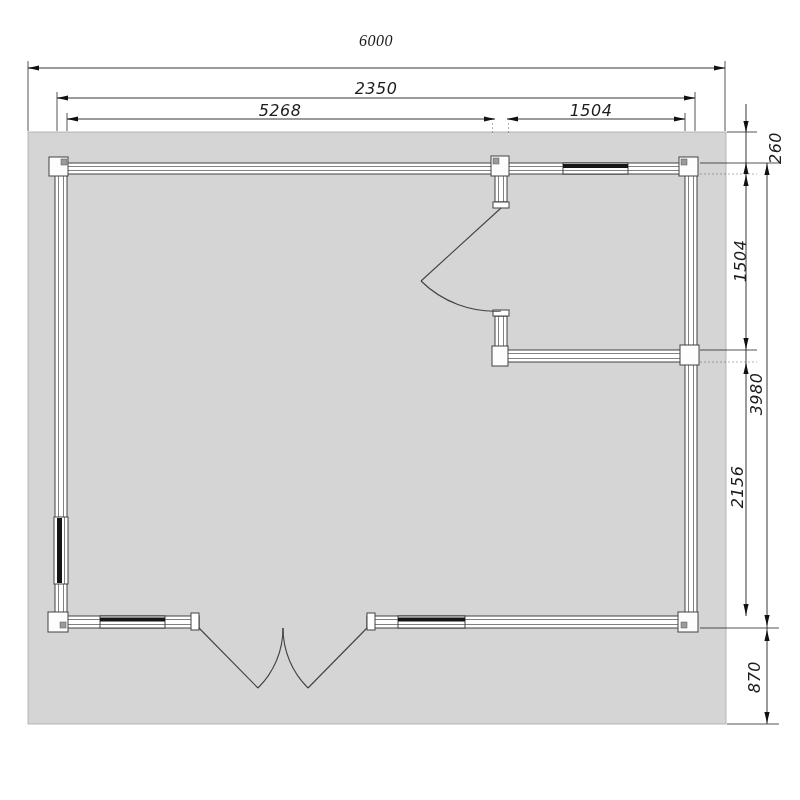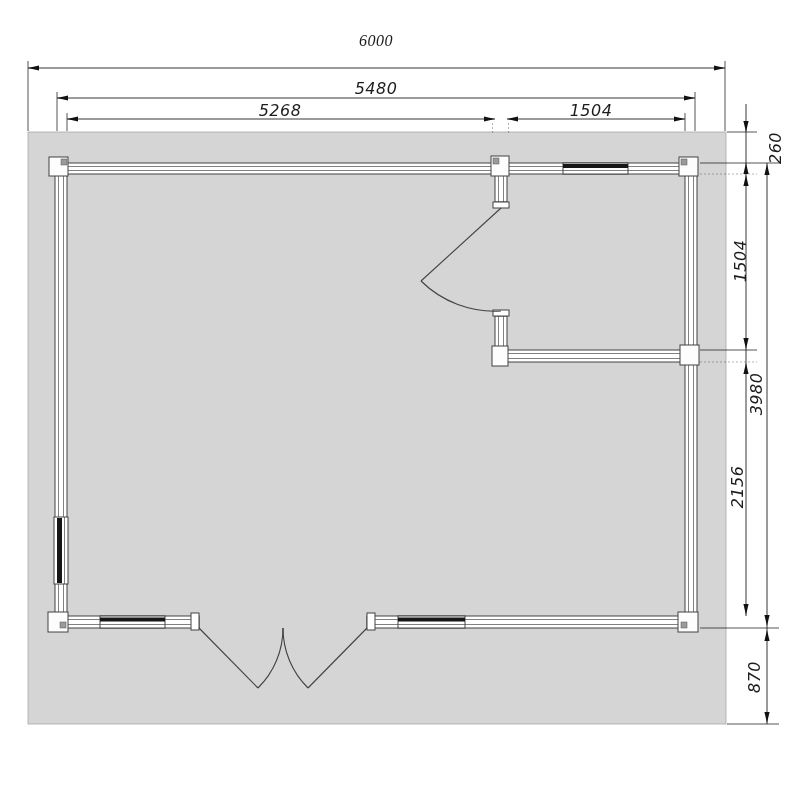--- a/index.html
+++ b/index.html
@@ -177,21 +177,21 @@
         <line class="dim" x1="767" y1="163" x2="767" y2="724"></line>
         <polygon class="dimf" points="767,164 764.4,175 769.6,175"></polygon>
         <polygon class="dimf" points="767,626 764.4,615 769.6,615"></polygon>
         <polygon class="dimf" points="767,630 764.4,641 769.6,641"></polygon>
         <polygon class="dimf" points="767,723 764.4,712 769.6,712"></polygon>
       </g>
     </g>
   </svg>
 
   <div class="dim-label" style="left:331px;top:32px;font-family:Liberation Serif, serif;">6000</div>
-  <div class="dim-label" style="left:331px;top:79px;">5480</div>
+  <div class="dim-label" style="left:331px;top:79px;">2350</div>
   <div class="dim-label" style="left:235px;top:101px;">5268</div>
   <div class="dim-label" style="left:546px;top:101px;">1504</div>
 
   <div class="dim-label rot" style="left:745px;top:139px;">260</div>
   <div class="dim-label rot" style="left:710px;top:252px;">1504</div>
   <div class="dim-label rot" style="left:726px;top:385px;">3980</div>
   <div class="dim-label rot" style="left:707px;top:478px;">2156</div>
   <div class="dim-label rot" style="left:724px;top:668px;">870</div>
 
 </div>

